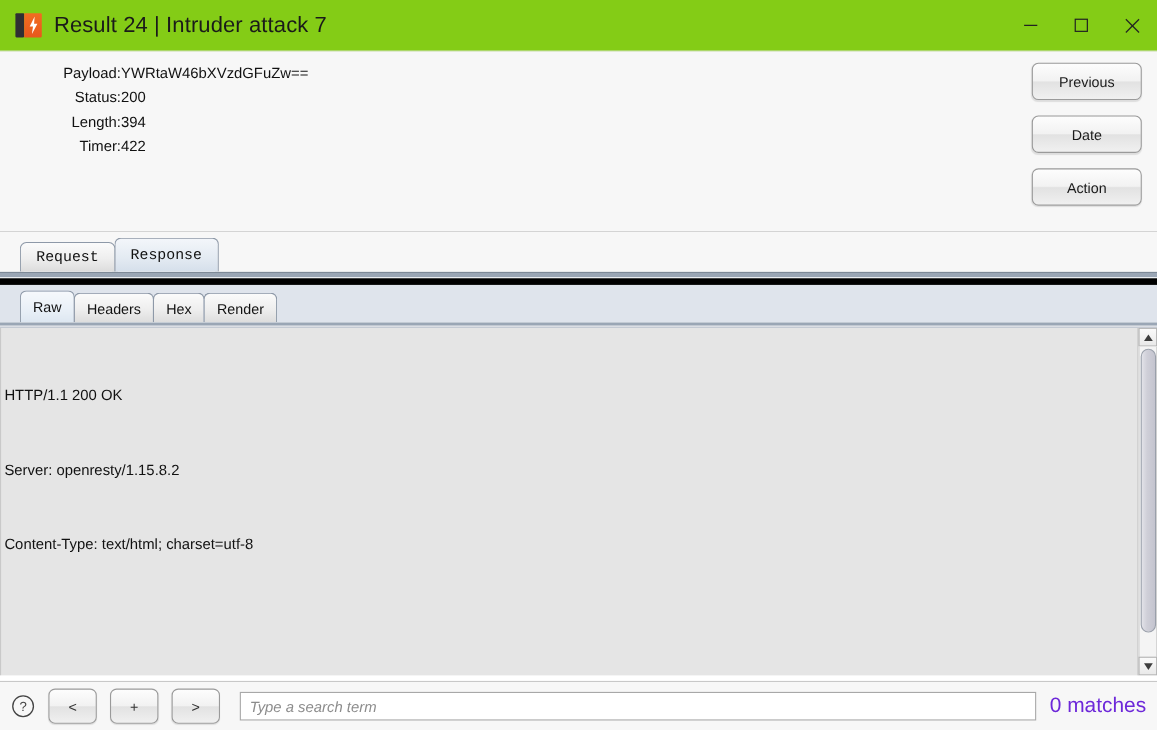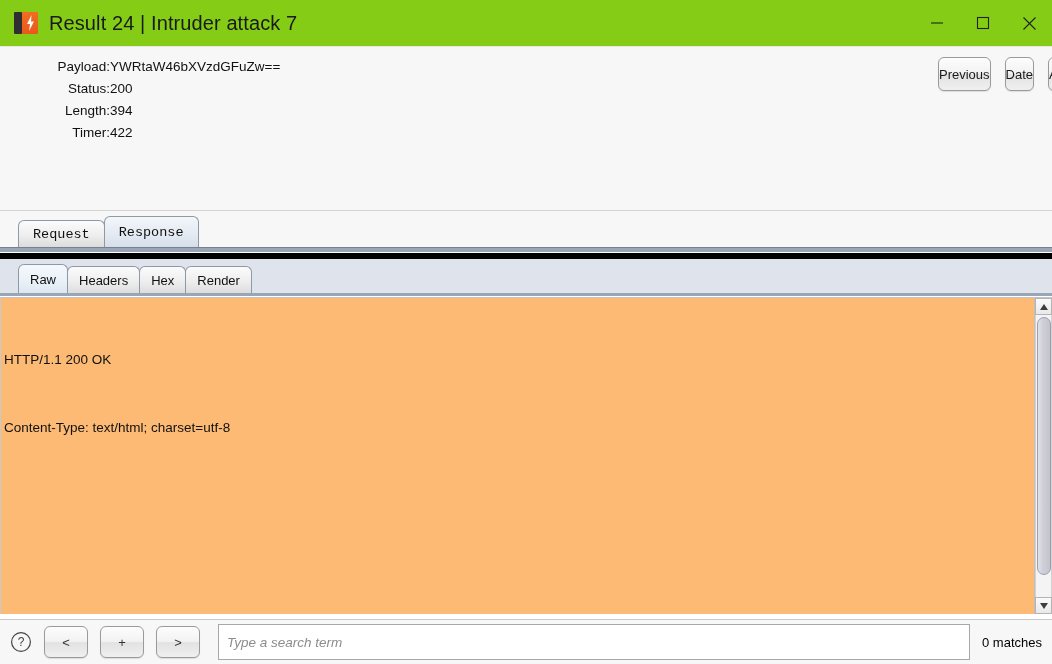--- a/index.html
+++ b/index.html
@@ -100,21 +100,21 @@
     color: #111;
     white-space: nowrap;
   }
 
   #action-buttons {
     position: absolute;
     right: 14px;
     top: 10px;
     width: 100px;
     display: flex;
-    flex-direction: row;
+    flex-direction: column;
     gap: 14px;
   }
   .swing-btn {
     height: 32px;
     border: 1px solid #9a9a9a;
     border-radius: 6px;
     background: linear-gradient(180deg,#fdfdfd 0%, #f2f2f2 48%, #e2e2e2 52%, #f0f0f0 100%);
     font-family: "Liberation Sans", sans-serif;
     font-size: 13px;
     color: #1a1a1a;
@@ -190,21 +190,21 @@
   #inner-tabs-underline {
     height: 3px;
     background: #9aa6b5;
     border-bottom: 1px solid #ffffff;
   }
 
   
   #response-area {
     position: relative;
     height: 316px;
-    background: #fdba74;
+    background: #e5e5e5;
     border-top: 1px solid #bcc4cf;
     overflow: hidden;
   }
   #response-text {
     position: absolute;
     left: 4px;
     top: 6px;
     right: 22px;
     font-family: "Liberation Sans", sans-serif;
     font-size: 13.5px;
@@ -300,40 +300,40 @@
     display: flex;
     align-items: center;
     justify-content: center;
     box-shadow: 0 1px 1px rgba(0,0,0,0.10);
     cursor: default;
     user-select: none;
   }
   .nav-btn:first-of-type { margin-left: 8px; }
   #search-input {
     flex: 1 1 auto;
-    height: 36px;
+    height: 26px;
     margin-left: 6px;
     margin-right: 12px;
     border: 1px solid #a8a8a8;
     background: #ffffff;
     font-family: "Liberation Sans", sans-serif;
     font-size: 13.5px;
     padding: 0 8px;
     color: #737373;
     box-sizing: border-box;
     outline: none;
   }
   #search-input::placeholder {
     color: #8c8c8c;
     font-style: italic;
   }
   #match-count {
     margin-right: 10px;
-    font-size: 13px;
-    color: #000000;
+    font-size: 19px;
+    color: #6d28d9;
     white-space: nowrap;
   }
 </style>
 </head>
 <body>
 
 <div id="titlebar">
   <div id="app-icon">
     <div class="cube-left"></div>
     <div class="cube-face"></div>
@@ -402,20 +402,21 @@
   <div class="tab inner">Hex</div>
   <div class="tab inner">Render</div>
 </div>
 <div id="inner-tabs-underline"></div>
 
 <div id="response-area">
   <div id="editor-gutter"></div>
 
   <div id="response-text">
     <div class="hdr-line">HTTP/1.1 200 OK</div>
+    <div class="hdr-line">Server: openresty/1.15.8.2</div>
     <div class="hdr-line">Content-Type: text/html; charset=utf-8</div>
     
     
     
     
     
     
     
   </div>
 

